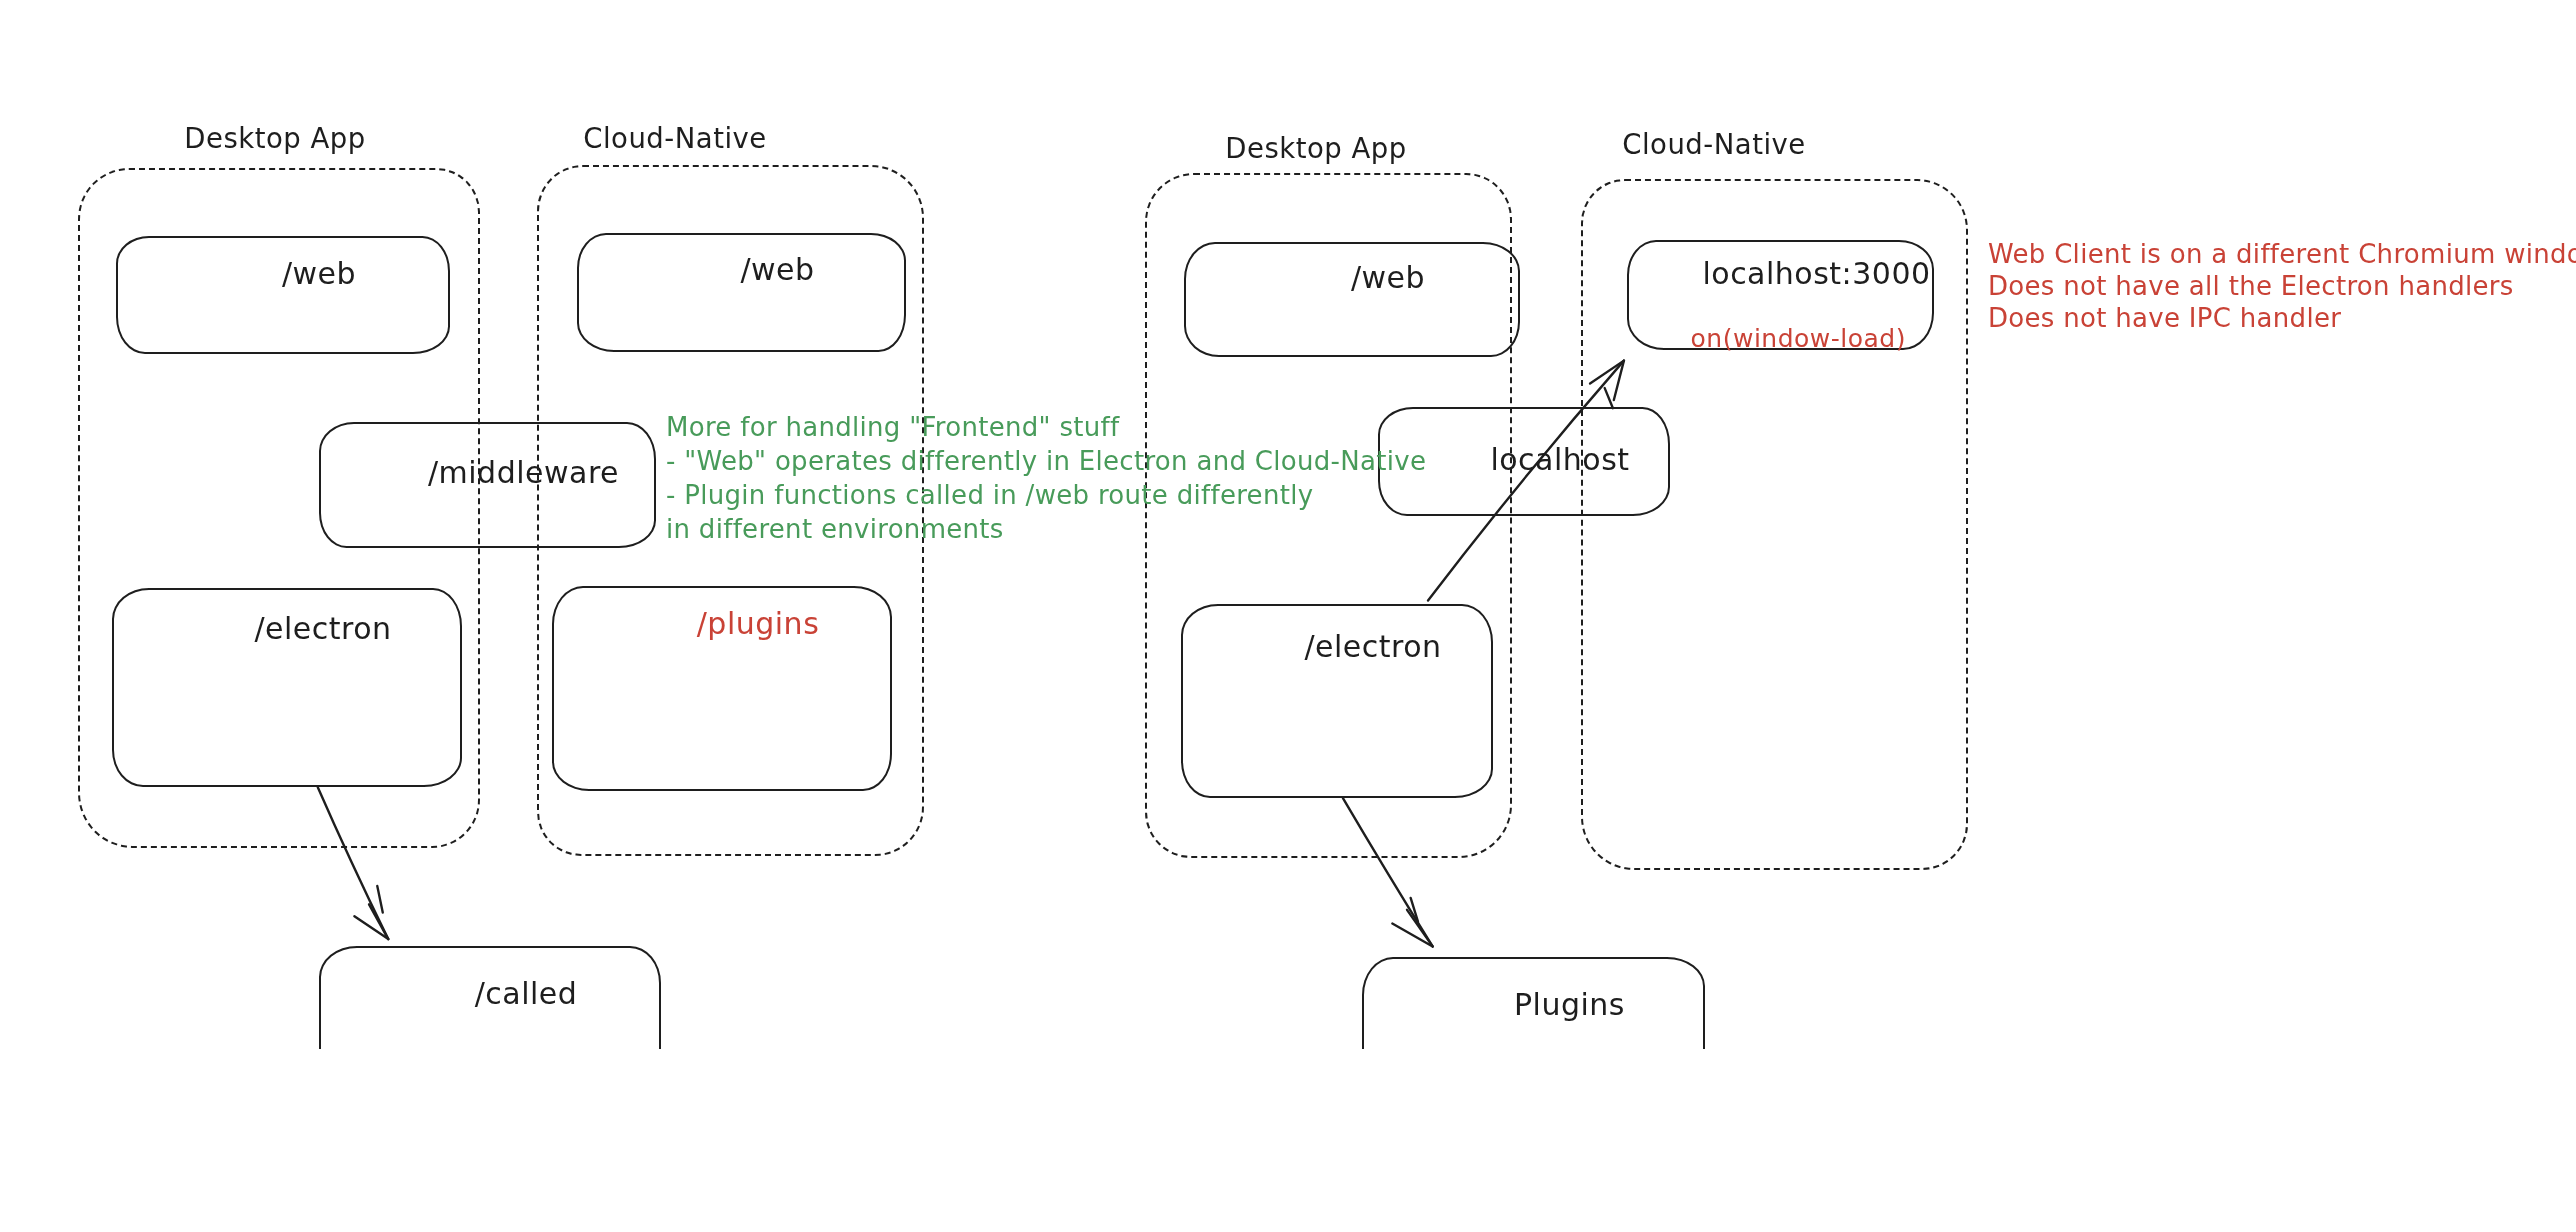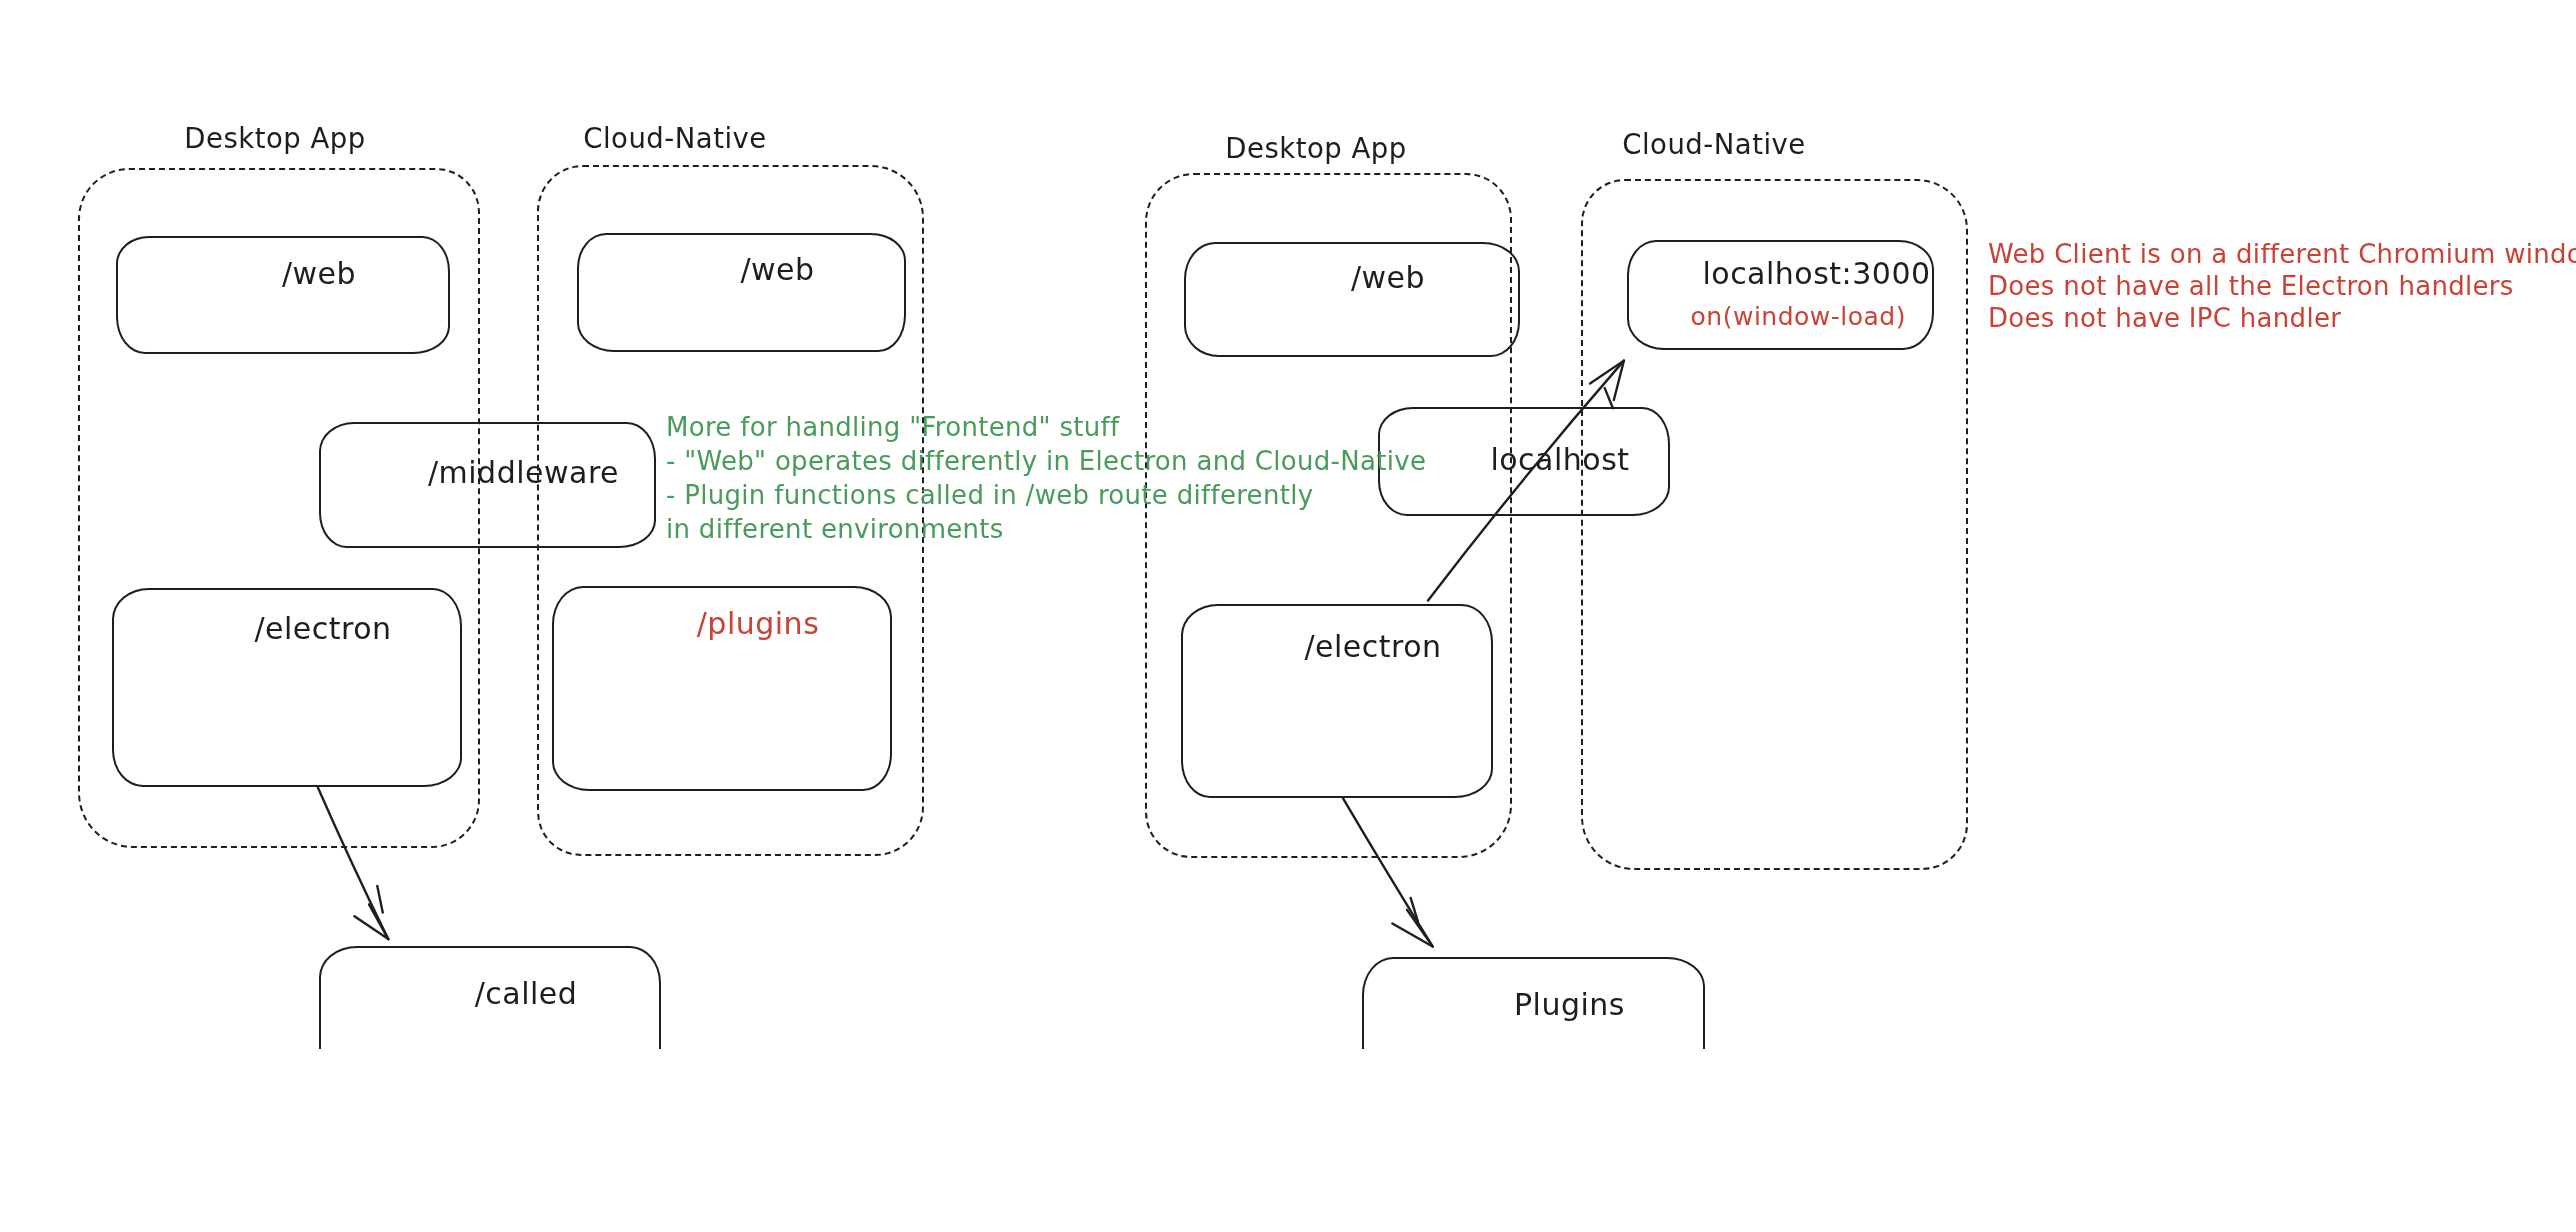--- a/index.html
+++ b/index.html
@@ -40,20 +40,21 @@
     letter-spacing: 0.5px;
     white-space: nowrap;
     color: var(--ink, #1e1e1e);
     padding-left: 36px;
   }
   .node-sublabel {
     position: absolute;
     font-size: 25px;
     letter-spacing: 0.5px;
     white-space: nowrap;
+    margin-top: 22px;
   }
   .note { position: absolute; }
   .note-line {
     font-size: 26px;
     letter-spacing: 0.3px;
     white-space: nowrap;
   }
   .green-note .note-line { line-height: 34px; color: var(--green, #489b5a); }
   .red-note .note-line { line-height: 32px; color: var(--red, #c94236); }
   .c-red { color: var(--red, #c94236); }

